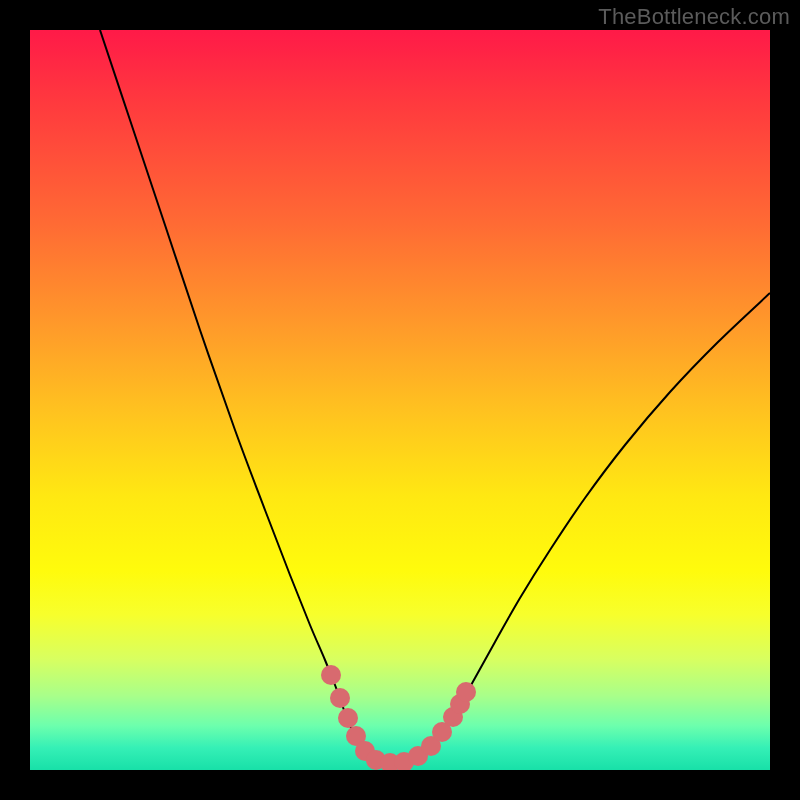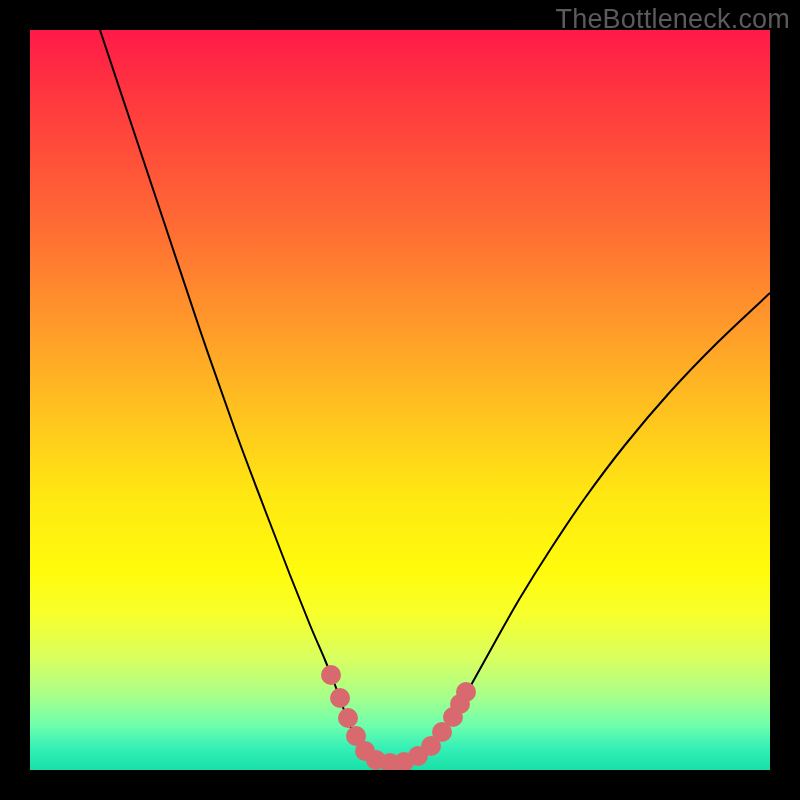--- a/index.html
+++ b/index.html
@@ -36,21 +36,21 @@
       #6dffad 94%,
       #35f0b6 97%,
       #18e0a8 100%
     );
   }
   .watermark {
     position: absolute;
     top: 4px;
     right: 10px;
     color: #5b5b5b;
-    font-size: 27px;
+    font-size: 22px;
     letter-spacing: 0.2px;
     user-select: none;
   }
   svg.curve {
     position: absolute;
     inset: 0;
     width: 740px;
     height: 740px;
   }
 </style>

